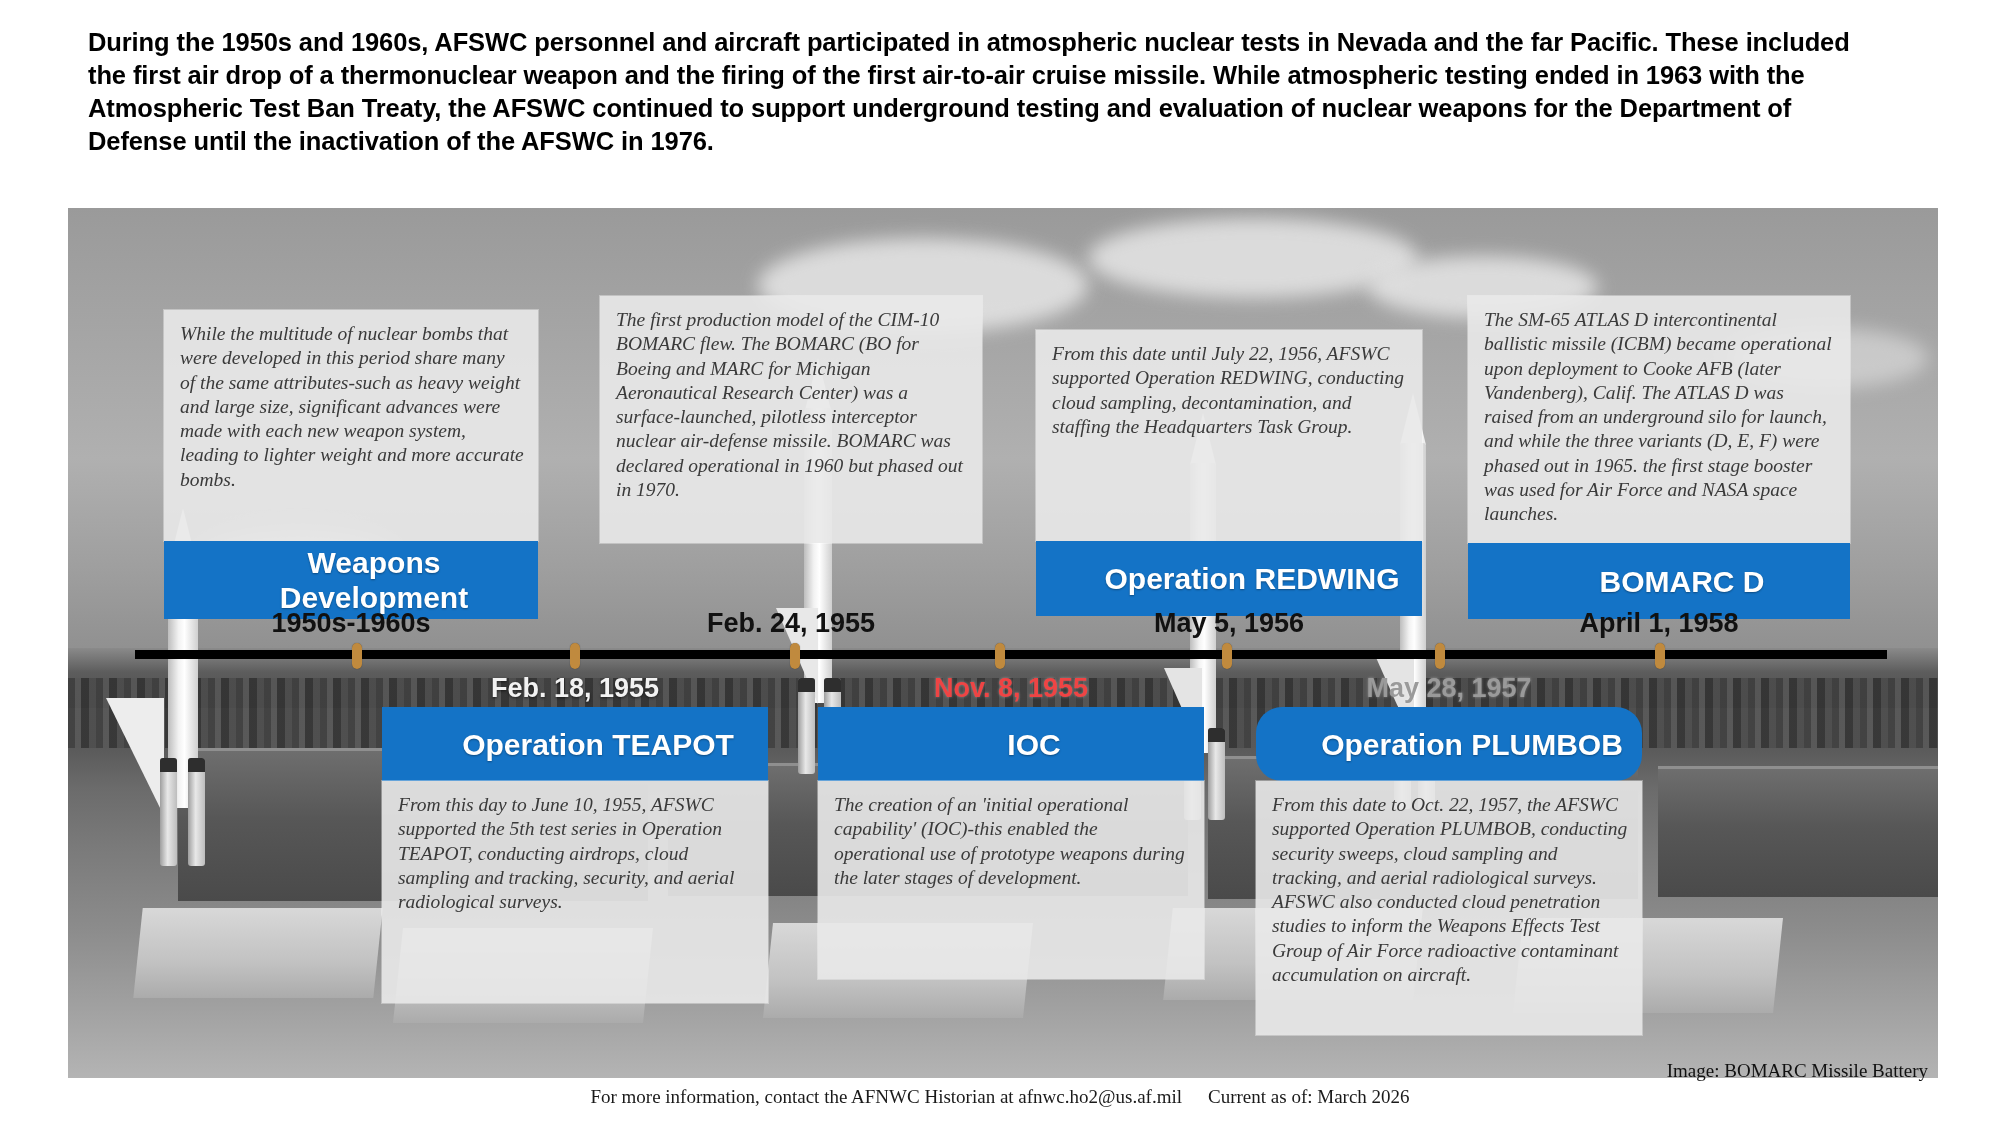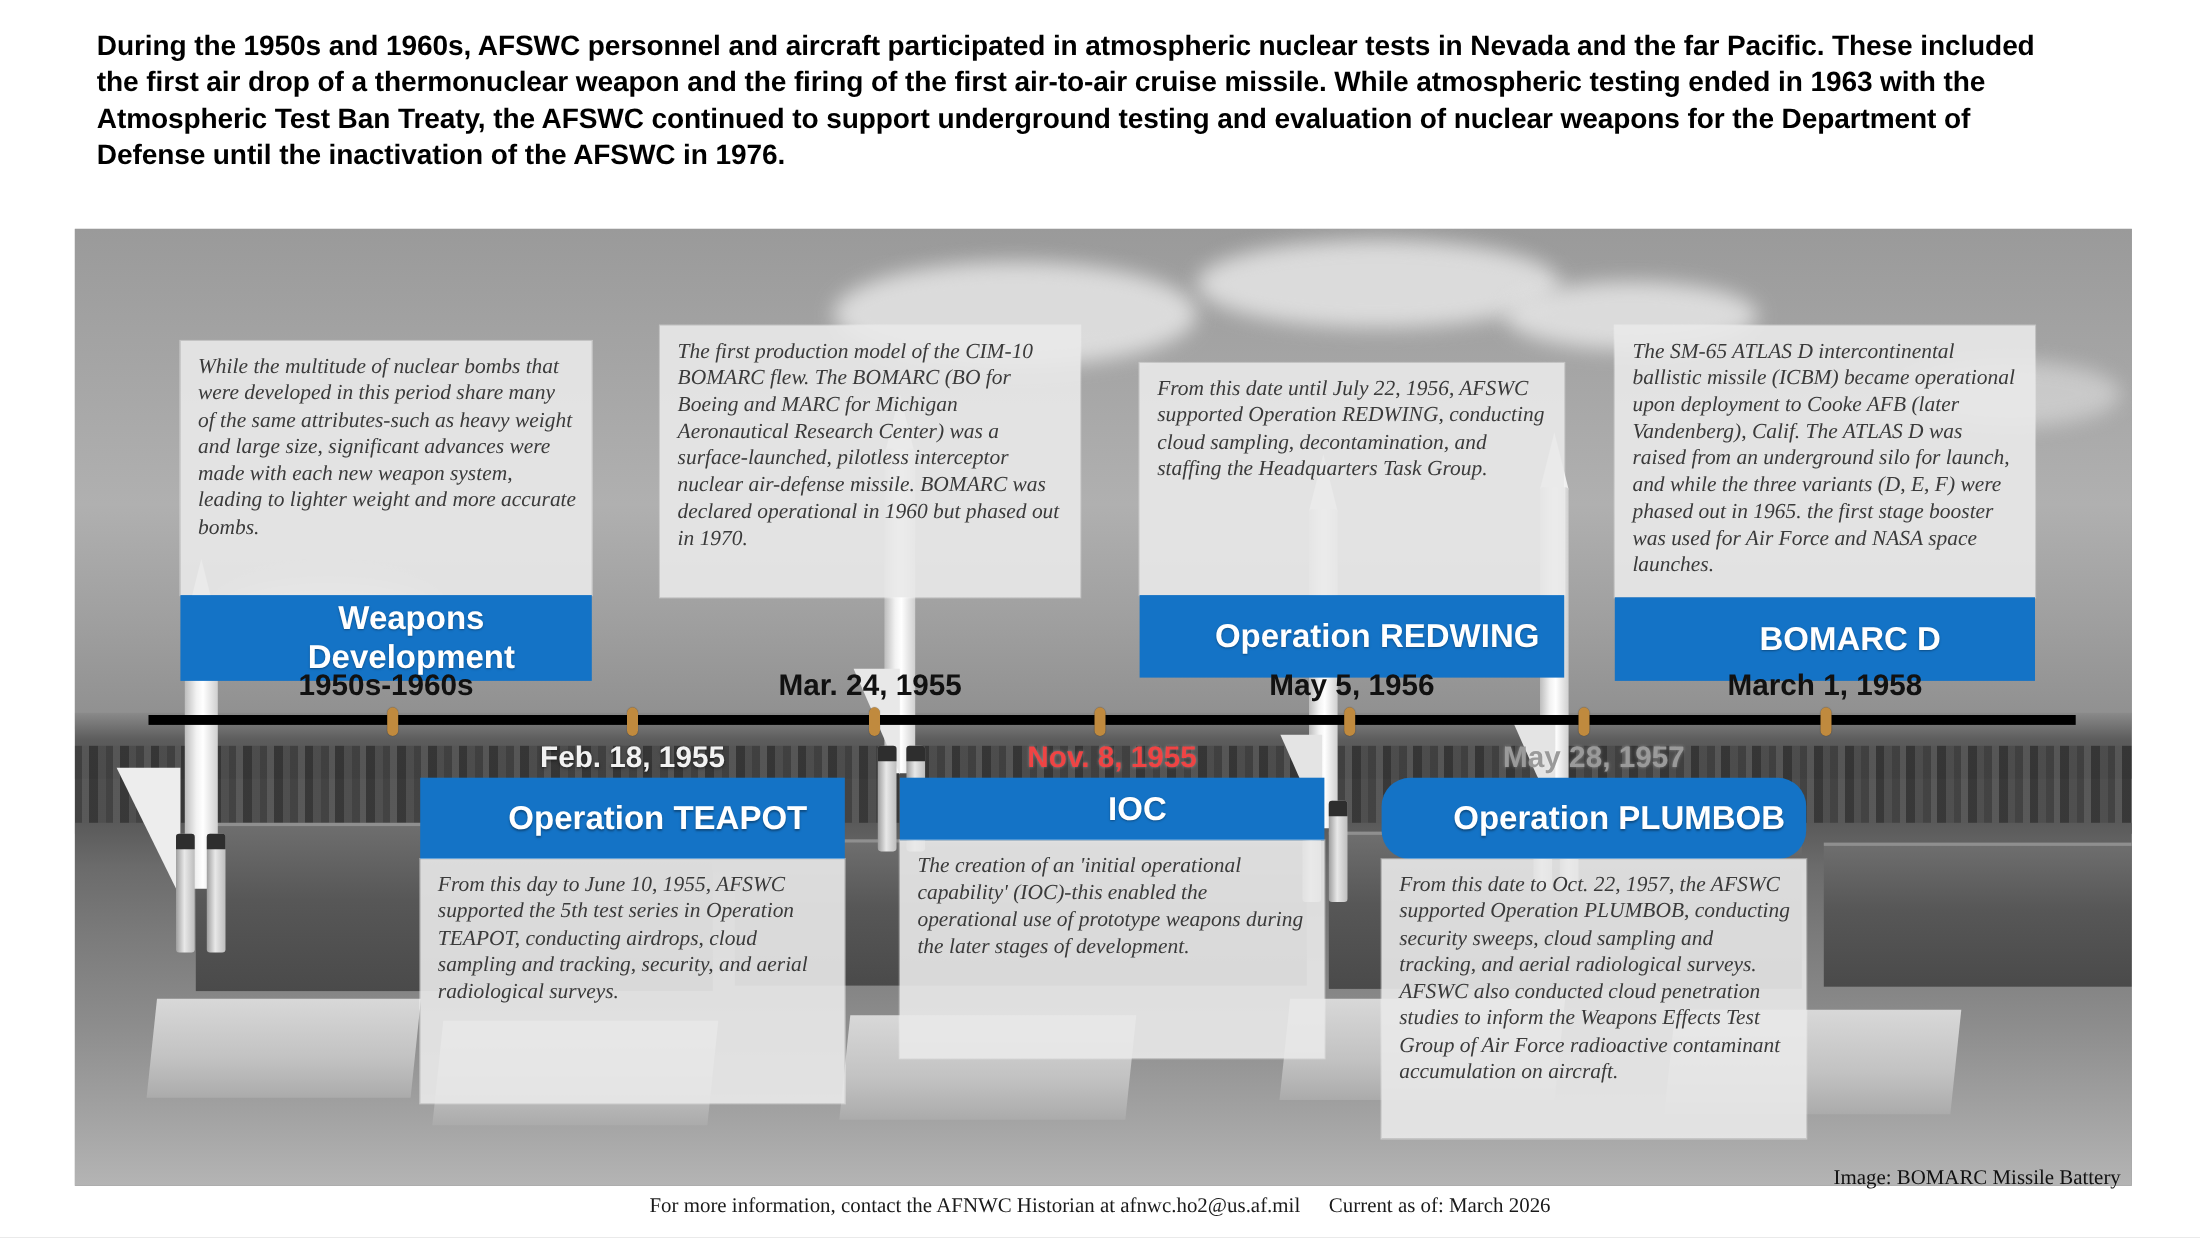--- a/index.html
+++ b/index.html
@@ -205,43 +205,43 @@
 
   <div class="card" style="left:164px;top:310px;width:374px;">
     <div class="note" style="height:205px;">While the multitude of nuclear bombs that were developed in this period share many of the same attributes-such as heavy weight and large size, significant advances were made with each new weapon system, leading to lighter weight and more accurate bombs.</div>
     <div class="bar" style="height:78px;white-space:pre-line;">Weapons Development</div>
   </div>
   <div class="date" style="left:164px;top:608px;width:374px;">1950s-1960s</div>
 
   <div class="card" style="left:600px;top:296px;width:382px;">
     <div class="note" style="height:221px;">The first production model of the CIM-10 BOMARC flew.  The BOMARC (BO for Boeing and MARC for Michigan Aeronautical Research Center) was a surface-launched, pilotless interceptor nuclear air-defense missile.  BOMARC was declared operational in 1960 but phased out in 1970.</div>
   </div>
-  <div class="date" style="left:600px;top:608px;width:382px;">Mar. 24, 1955</div>
+  <div class="date" style="left:600px;top:608px;width:382px;">Feb. 24, 1955</div>
 
   <div class="card" style="left:1036px;top:330px;width:386px;">
     <div class="note" style="height:185px;">From this date until July 22, 1956, AFSWC supported Operation REDWING, conducting cloud sampling, decontamination, and staffing the Headquarters Task Group.</div>
     <div class="bar" style="height:75px;">Operation REDWING</div>
   </div>
   <div class="date" style="left:1036px;top:608px;width:386px;text-align:center;">May 5, 1956</div>
 
   <div class="card" style="left:1468px;top:296px;width:382px;">
     <div class="note" style="height:221px;">The SM-65 ATLAS D intercontinental ballistic missile (ICBM) became operational upon deployment to Cooke AFB (later Vandenberg), Calif.  The ATLAS D was raised from an underground silo for launch, and while the three variants (D, E, F) were phased out in 1965. the first stage booster was used for Air Force and NASA space launches.</div>
     <div class="bar" style="height:76px;">BOMARC D</div>
   </div>
-  <div class="date" style="left:1468px;top:608px;width:382px;">March 1, 1958</div>
+  <div class="date" style="left:1468px;top:608px;width:382px;">April 1, 1958</div>
 
   <div class="date date.white" style="left:382px;top:673px;width:386px;color:#f2f2f2;text-shadow:0 1px 3px rgba(0,0,0,.6);">Feb. 18, 1955</div>
   <div class="card" style="left:382px;top:707px;width:386px;">
     <div class="bar" style="height:74px;">Operation TEAPOT</div>
     <div class="note" style="height:196px;">From this day to June 10, 1955, AFSWC supported the 5th test series in Operation TEAPOT, conducting airdrops, cloud sampling and tracking, security, and aerial radiological surveys.</div>
   </div>
 
   <div class="date" style="left:818px;top:673px;width:386px;color:#ef4444;text-shadow:0 0 3px rgba(255,255,255,.35);">Nov. 8, 1955</div>
   <div class="card" style="left:818px;top:707px;width:386px;">
-    <div class="bar" style="height:57px;">IOC</div>
+    <div class="bar" style="height:74px;">IOC</div>
     <div class="note" style="height:172px;">The creation of an 'initial operational capability' (IOC)-this enabled the operational use of prototype weapons during the later stages of development.</div>
   </div>
 
   <div class="date" style="left:1256px;top:673px;width:386px;color:#9a9a9a;text-shadow:0 0 3px rgba(255,255,255,.35);">May 28, 1957</div>
   <div class="card" style="left:1256px;top:707px;width:386px;">
     <div class="bar" style="height:74px;border-radius:26px;">Operation PLUMBOB</div>
     <div class="note" style="height:228px;">From this date to Oct. 22, 1957, the AFSWC supported Operation PLUMBOB, conducting security sweeps, cloud sampling and tracking, and aerial radiological surveys.  AFSWC also conducted cloud penetration studies to inform the Weapons Effects Test Group of Air Force radioactive contaminant accumulation on aircraft.</div>
   </div>
 
   <div class="img-credit">Image: BOMARC Missile Battery</div>

